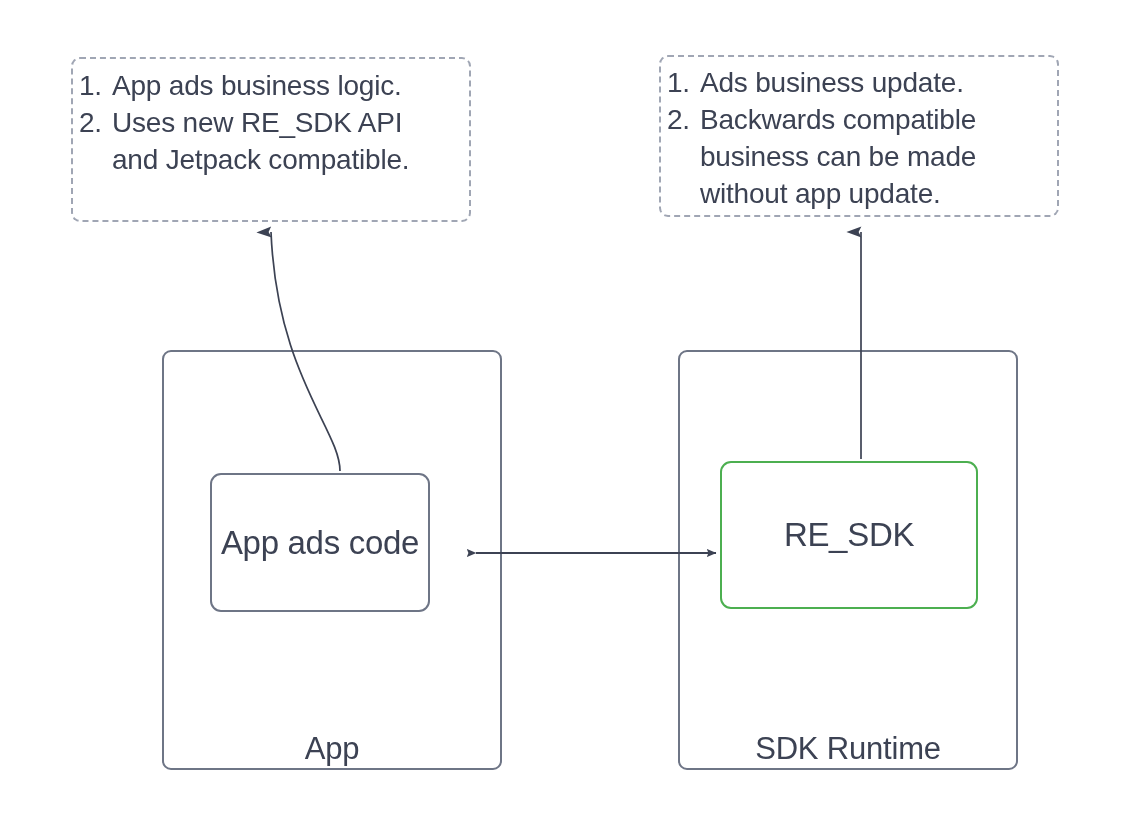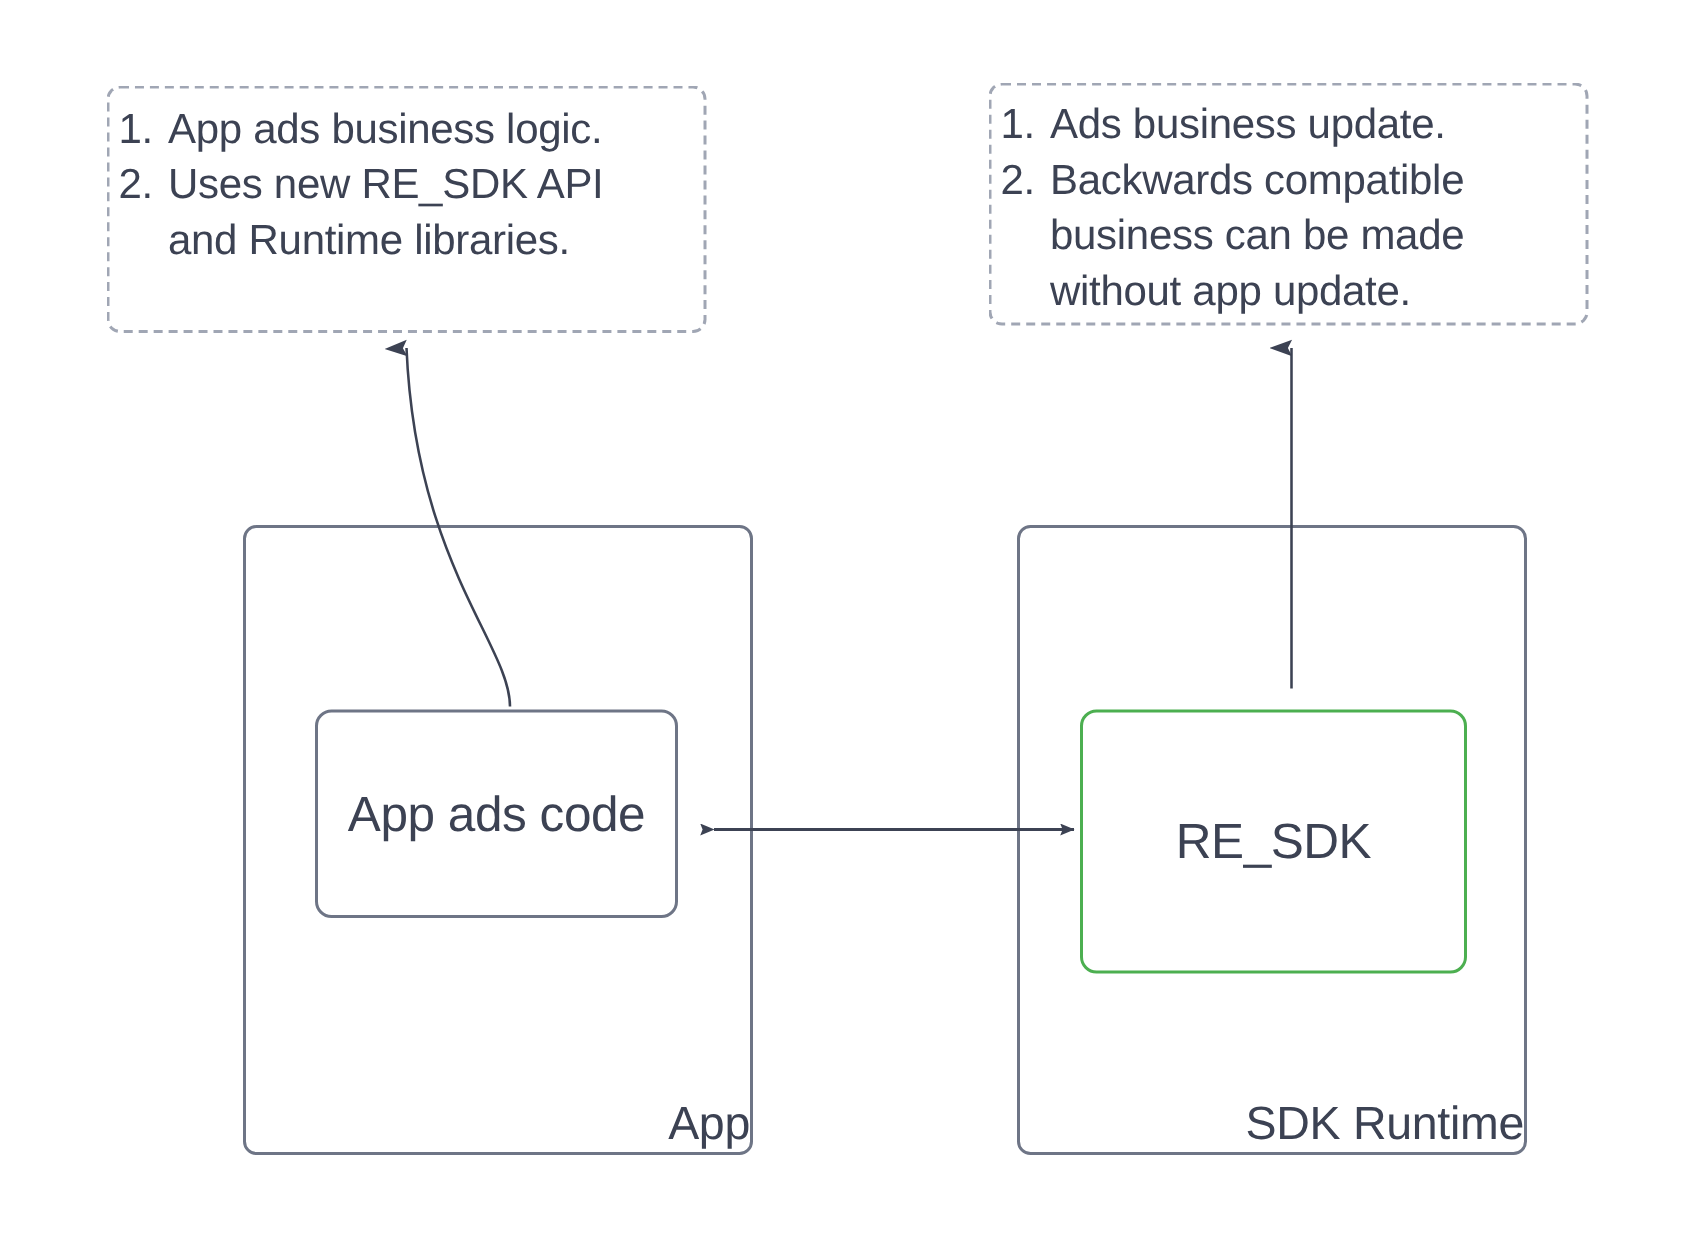--- a/index.html
+++ b/index.html
@@ -87,21 +87,21 @@
     left: 678px;
     top: 350px;
     width: 340px;
     height: 420px;
   }
   .container-label {
     position: absolute;
     left: 0;
     right: 0;
     bottom: 1px;
-    text-align: right;
+    text-align: center;
     font-size: 31px;
     line-height: 36px;
     color: #3c4253;
     letter-spacing: -0.2px;
   }
 
   
   .inner-box {
     position: absolute;
     box-sizing: border-box;
@@ -110,33 +110,32 @@
     align-items: center;
     justify-content: center;
     font-size: 33px;
     line-height: 38px;
     letter-spacing: -0.3px;
     color: #3c4253;
   }
   #app-ads-code-box {
     left: 210px;
     top: 473px;
-    width: 242px;
+    width: 220px;
     height: 139px;
     border: 2px solid #6e7586;
     border-radius: 11px;
   }
   #re-sdk-box {
     left: 720px;
     top: 461px;
     width: 258px;
-    height: 176px;
+    height: 148px;
     border: 2px solid #4caf50;
     border-radius: 11px;
-    margin-top: 12px;
   }
 
   
   #connectors {
     position: absolute;
     left: 0; top: 0;
     width: 1134px;
     height: 831px;
     pointer-events: none;
   }
@@ -148,21 +147,21 @@
 
   <div class="callout" id="callout-left">
     <ul class="callout-list">
       <li class="callout-item">
         <span class="callout-num">1.</span>
         <span class="callout-text">App ads business logic.</span>
       </li>
       <li class="callout-item">
         <span class="callout-num">2.</span>
         <span class="callout-text">Uses new RE_SDK API
-and Runtime libraries.</span>
+and Jetpack compatible.</span>
       </li>
     </ul>
   </div>
 
   <div class="callout" id="callout-right">
     <ul class="callout-list">
       <li class="callout-item">
         <span class="callout-num">1.</span>
         <span class="callout-text">Ads business update.</span>
       </li>

